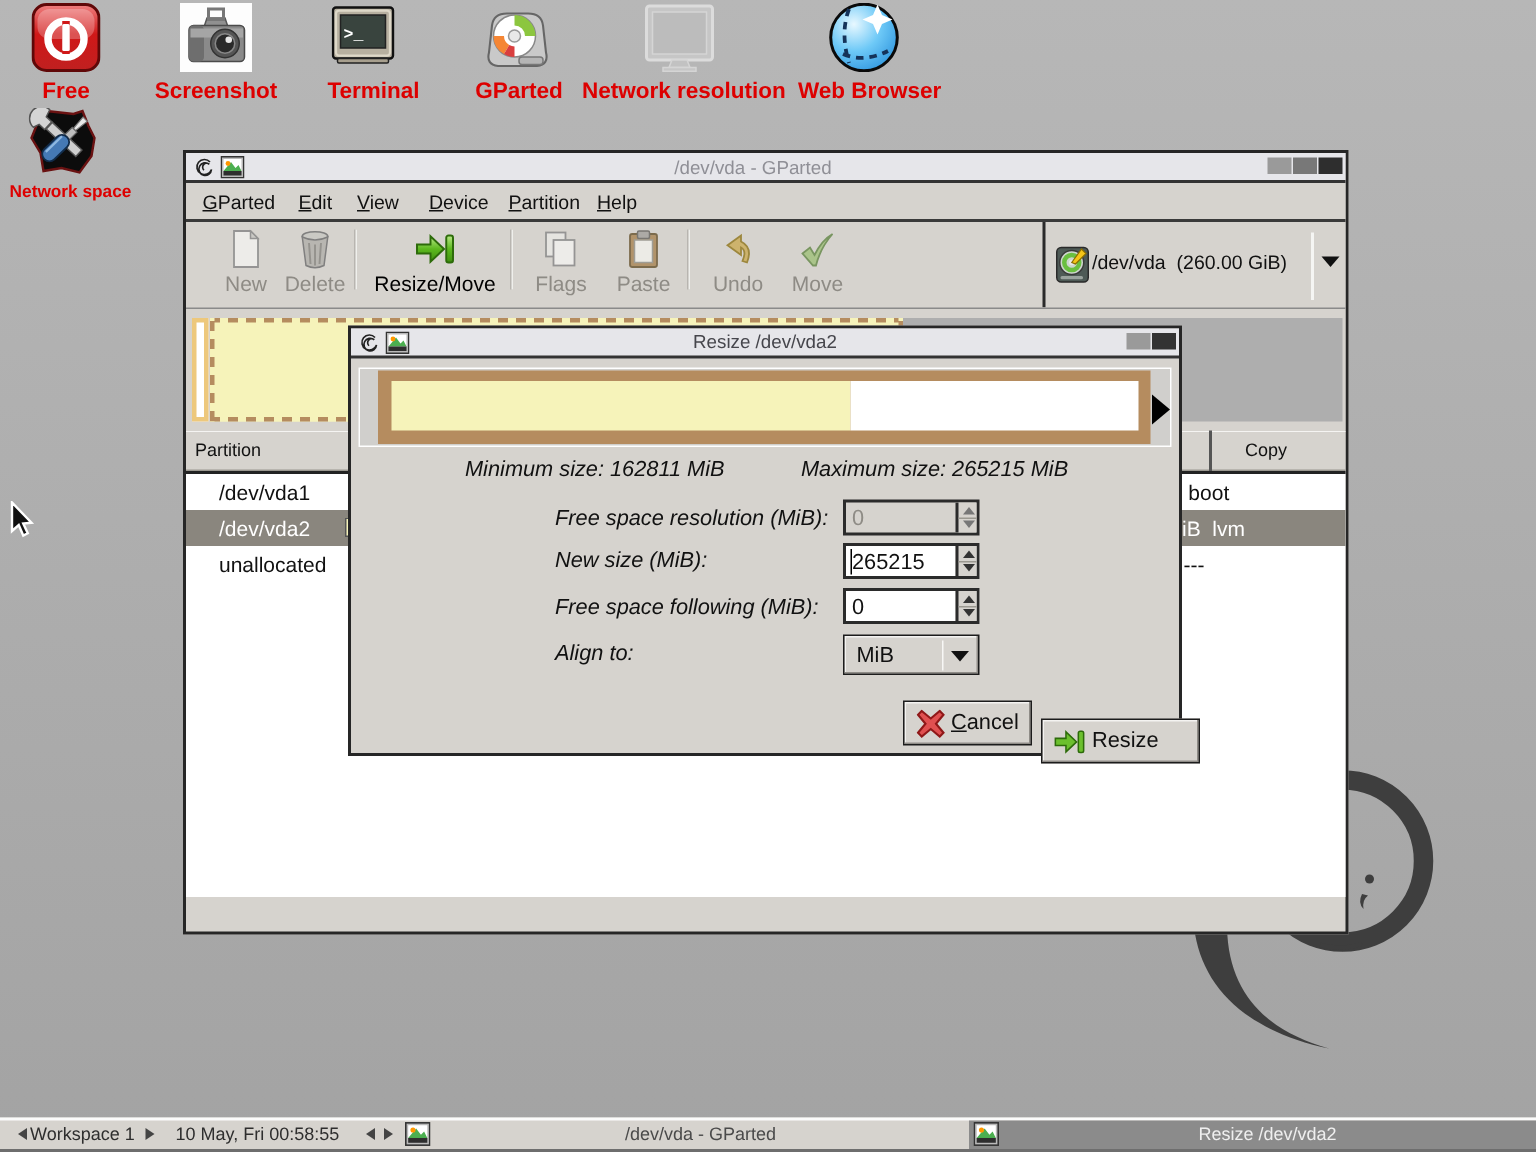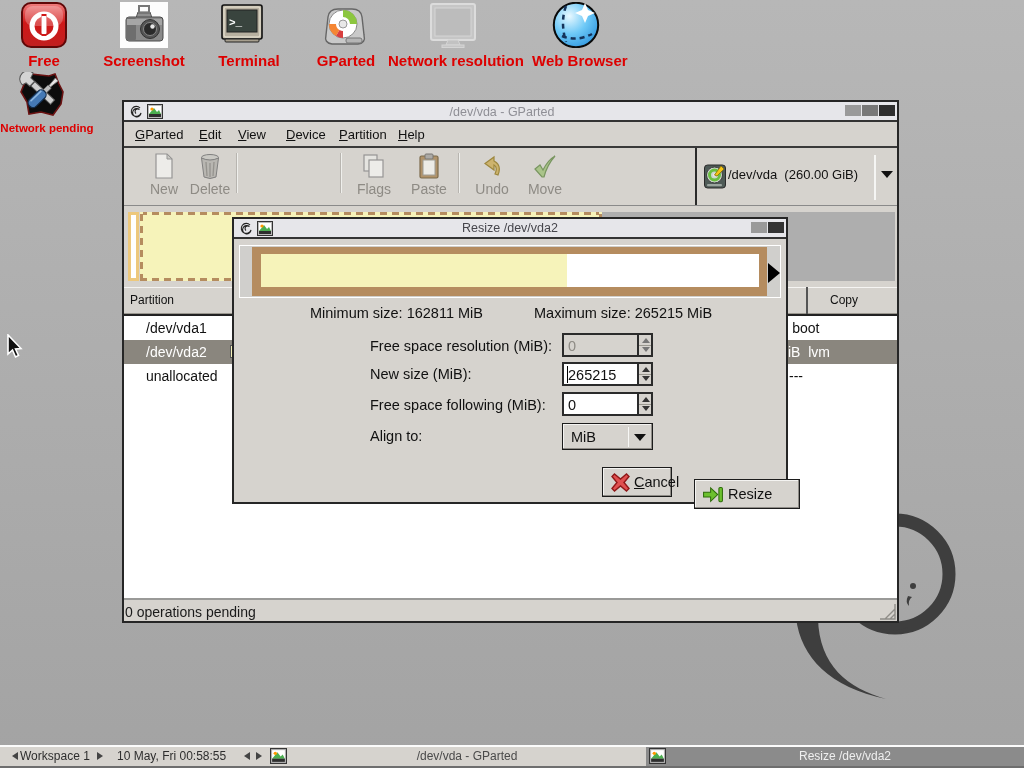--- a/index.html
+++ b/index.html
@@ -58,21 +58,21 @@
 .trow div { position:absolute; top:4px; }
 #statusbar { position:absolute; left:0; bottom:0; width:100%; height:23px;
   background:#d6d3ce; border-top:2px solid #9a9a98; font-size:14px; color:#1a1a1a; }
 
 #dlg { position:absolute; left:232px; top:217px; width:556px; height:287px;
   z-index:20; border:2px solid #262626; background:#d6d3ce; }
 #dtitle { position:absolute; left:0; top:0; width:100%; height:20px;
   background:#e6e6ea; border-bottom:2px solid #333; }
 #dtitle .ttext { position:absolute; left:0; right:0; top:2px; text-align:center;
   font-size:12.5px; color:#46464c; }
-.dlabel { position:absolute; font-size:14.5px; line-height:15px; color:#111; }
+.dlabel { position:absolute; font-size:14.5px; line-height:15px; color:#111;font-style:italic; }
 .spin { position:absolute; left:328px; width:91px; height:24px;
   border:2px solid #2b2b2b; background:#fff; font-size:14.5px; color:#111; }
 .spin .val { position:absolute; left:4px; top:3px; }
 .spin .btns { position:absolute; right:0; top:0; width:14px; height:100%;
   border-left:2px solid #2b2b2b; background:#d6d3ce; }
 .sup { position:absolute; left:3px; top:3px; width:0; height:0;
   border:4px solid transparent; border-bottom:5px solid #333; border-top:none; }
 .sdn { position:absolute; left:3px; bottom:3px; width:0; height:0;
   border:4px solid transparent; border-top:5px solid #333; border-bottom:none; }
 .smid { position:absolute; left:0; top:50%; width:100%; height:1px; background:#9a9890; }
@@ -179,21 +179,21 @@
     <rect x="20.5" y="8" width="6" height="27" fill="#cfcfcf" stroke="#555" stroke-width="1"></rect>
     <path d="M 15.5 1 a 8 8 0 0 1 16 0 l -5 1.5 l 0 5 l -7 0 l 0 -5 Z" fill="#d4d4d4" stroke="#555" stroke-width="1"></path>
   </g>
   <g transform="rotate(46 23 21)">
     <path d="M 21.5 1 L 25.5 1 L 24.5 11 L 22.5 11 Z" fill="#e8e8e8" stroke="#777" stroke-width="0.8"></path>
     <rect x="21.5" y="11" width="4.5" height="7" fill="#bdbdbd" stroke="#666" stroke-width="0.8"></rect>
     <rect x="19" y="18" width="9.5" height="21" rx="4.5" fill="#4579b5" stroke="#122c4a" stroke-width="1.2"></rect>
     <path d="M 21 20 L 21 35" stroke="#8fb8e0" stroke-width="1.5"></path>
   </g>
 </svg>
-<div class="desklabel" style="left:0px;top:122px;width:94px;font-size:11.5px">Network pending</div>
+<div class="desklabel" style="left:0px;top:122px;width:94px;font-size:11.5px">Network space</div>
 
 <div id="win">
   <div id="wtitle">
     <svg class="mini" style="left:5px" width="14" height="15" viewBox="0 0 14 15">
       <path d="M 11 4 A 5 5 0 1 0 12 9 A 4.2 4.2 0 1 1 10.5 5.5 A 2.5 2.5 0 1 0 7 9.5" fill="none" stroke="#222" stroke-width="1.1"></path>
     </svg>
     <svg class="mini" style="left:23px" width="16" height="15" viewBox="0 0 16 15">
       <rect x="0.5" y="0.5" width="15" height="14" fill="#b9b9b9" stroke="#333" stroke-width="1"></rect>
       <rect x="2" y="2" width="12" height="8" fill="#fff"></rect>
       <path d="M 2 10 L 7 4 L 10 8 L 12 6 L 14 10 Z" fill="#4caf50"></path>
@@ -223,20 +223,34 @@
     </div>
     <div class="tbitem" style="left:64px;width:44px">
       <svg class="tbicon" width="24" height="27" viewBox="0 0 24 27" opacity="0.9">
         <ellipse cx="12" cy="4.5" rx="8.5" ry="3" fill="#c9c8c4" stroke="#777" stroke-width="1"></ellipse>
         <path d="M 3.5 5 L 6 24 Q 12 27 18 24 L 20.5 5 Q 12 9 3.5 5 Z" fill="#b5b3ae" stroke="#777" stroke-width="1"></path>
         <path d="M 8 9 L 9 23 M 12 10 L 12 24 M 16 9 L 15 23" stroke="#8f8d88" stroke-width="1.3" fill="none"></path>
       </svg>
       <span class="tblabel">Delete</span>
     </div>
     <div class="tbsep" style="left:112px"></div>
+    <div class="tbitem" style="left:124px;width:84px">
+      <svg class="tbicon" width="28" height="27" viewBox="0 0 28 27">
+        <defs>
+              <linearGradient id="grn" x1="0" y1="0" x2="0" y2="1">
+          <stop offset="0" stop-color="#b8e986"></stop>
+                <stop offset=".5" stop-color="#5cb81e"></stop>
+          <stop offset="1" stop-color="#3f8f10"></stop>
+              </linearGradient>
+            </defs>
+        <path d="M 2 10 L 11 10 L 11 4.5 L 20 13 L 11 21.5 L 11 16 L 2 16 Z" fill="url(#grn)" stroke="#2d6b0a" stroke-width="1.3"></path>
+        <rect x="21.5" y="4" width="4.5" height="18" rx="1.5" fill="url(#grn)" stroke="#2d6b0a" stroke-width="1.3"></rect>
+      </svg>
+      <span class="tblabel" style="color:#000">Resize/Move</span>
+    </div>
     <div class="tbsep" style="left:216px"></div>
     <div class="tbitem" style="left:228px;width:44px">
       <svg class="tbicon" width="26" height="27" viewBox="0 0 26 27" opacity="0.85">
         <rect x="3" y="2" width="13" height="16" fill="#e8e7e4" stroke="#8a8a8a" stroke-width="1.2"></rect>
         <rect x="8" y="7" width="14" height="17" fill="#f2f1ee" stroke="#8a8a8a" stroke-width="1.2"></rect>
       </svg>
       <span class="tblabel">Flags</span>
     </div>
     <div class="tbitem" style="left:283px;width:44px">
       <svg class="tbicon" width="24" height="27" viewBox="0 0 24 27" opacity="0.9">
@@ -295,27 +309,20 @@
     </div>
     <div class="trow" style="top:24px;background:#8a867e;color:#fff">
       <div style="left:22px">/dev/vda2</div>
       <div style="left:664px">iB&nbsp;&nbsp;lvm</div>
       <div style="left:106px;top:5px;width:5px;height:13px;background:#f6f3ba;border:1px solid #555"></div>
     </div>
     <div class="trow" style="top:48px">
       <div style="left:665px">---</div>
       <div style="left:22px">unallocated</div>
     </div>
-  </div>
-  <div id="statusbar">
-    <span class="abs" style="left:1px;top:4px">0 operations pending</span>
-    <svg class="abs" style="right:0;bottom:0" width="19" height="19" viewBox="0 0 19 19">
-      <path d="M 19 0 L 19 19 L 0 19 Z" fill="#d6d3ce"></path>
-      <path d="M 17 2 L 17 17 L 2 17 M 17 7 L 7 17 M 17 12 L 12 17" stroke="#8f8d88" stroke-width="1.4" fill="none"></path>
-    </svg>
   </div>
 </div>
 
 <div id="dlg">
   <div id="dtitle">
     <svg class="mini" style="left:5px" width="14" height="15" viewBox="0 0 14 15">
       <path d="M 11 4 A 5 5 0 1 0 12 9 A 4.2 4.2 0 1 1 10.5 5.5 A 2.5 2.5 0 1 0 7 9.5" fill="none" stroke="#222" stroke-width="1.1"></path>
     </svg>
     <svg class="mini" style="left:23px" width="16" height="15" viewBox="0 0 16 15">
       <rect x="0.5" y="0.5" width="15" height="14" fill="#b9b9b9" stroke="#333" stroke-width="1"></rect>
@@ -365,21 +372,21 @@
           <span class="sup"></span>
           <span class="sdn"></span>
           <span class="smid"></span>
         </span>
   </div>
   <div class="spin" style="top:204px;height:27px;background:#d6d3ce;border:1px solid #1c1c1c;box-shadow:inset -1px -1px 0 #8f8c87, inset 1px 1px 0 #f4f3f1">
     <span class="val" style="left:8px;top:5px">MiB</span>
     <span class="abs" style="right:23px;top:3px;width:1px;height:20px;background:#f7f7f5"></span>
     <span class="abs" style="right:6px;top:10px;width:0;height:0;border:6px solid transparent;border-top:7px solid #111"></span>
   </div>
-  <div class="gbtn" style="left:368px;top:248px;width:70px">
+  <div class="gbtn" style="left:368px;top:248px;width:86px">
     <svg class="abs" style="left:8px;top:5px" width="19" height="19" viewBox="0 0 19 19">
       <path d="M 3.5 1 L 9.5 6 L 15.5 1 L 18 3.5 L 13 9.5 L 18 15.5 L 15.5 18 L 9.5 13 L 3.5 18 L 1 15.5 L 6 9.5 L 1 3.5 Z" fill="#e05050" stroke="#8f1818" stroke-width="1.4"></path>
     </svg>
     <span class="abs" style="left:31px;top:6px"><u>C</u>ancel</span>
   </div>
   <div class="gbtn" style="left:460px;top:260px;width:106px">
     <svg class="abs" style="left:7px;top:4px" width="22" height="22" viewBox="0 0 28 27">
       <path d="M 2 10 L 11 10 L 11 4.5 L 20 13 L 11 21.5 L 11 16 L 2 16 Z" fill="#6cc02e" stroke="#2d6b0a" stroke-width="1.3"></path>
       <rect x="21.5" y="4" width="4.5" height="18" rx="1.5" fill="#6cc02e" stroke="#2d6b0a" stroke-width="1.3"></rect>
     </svg>

